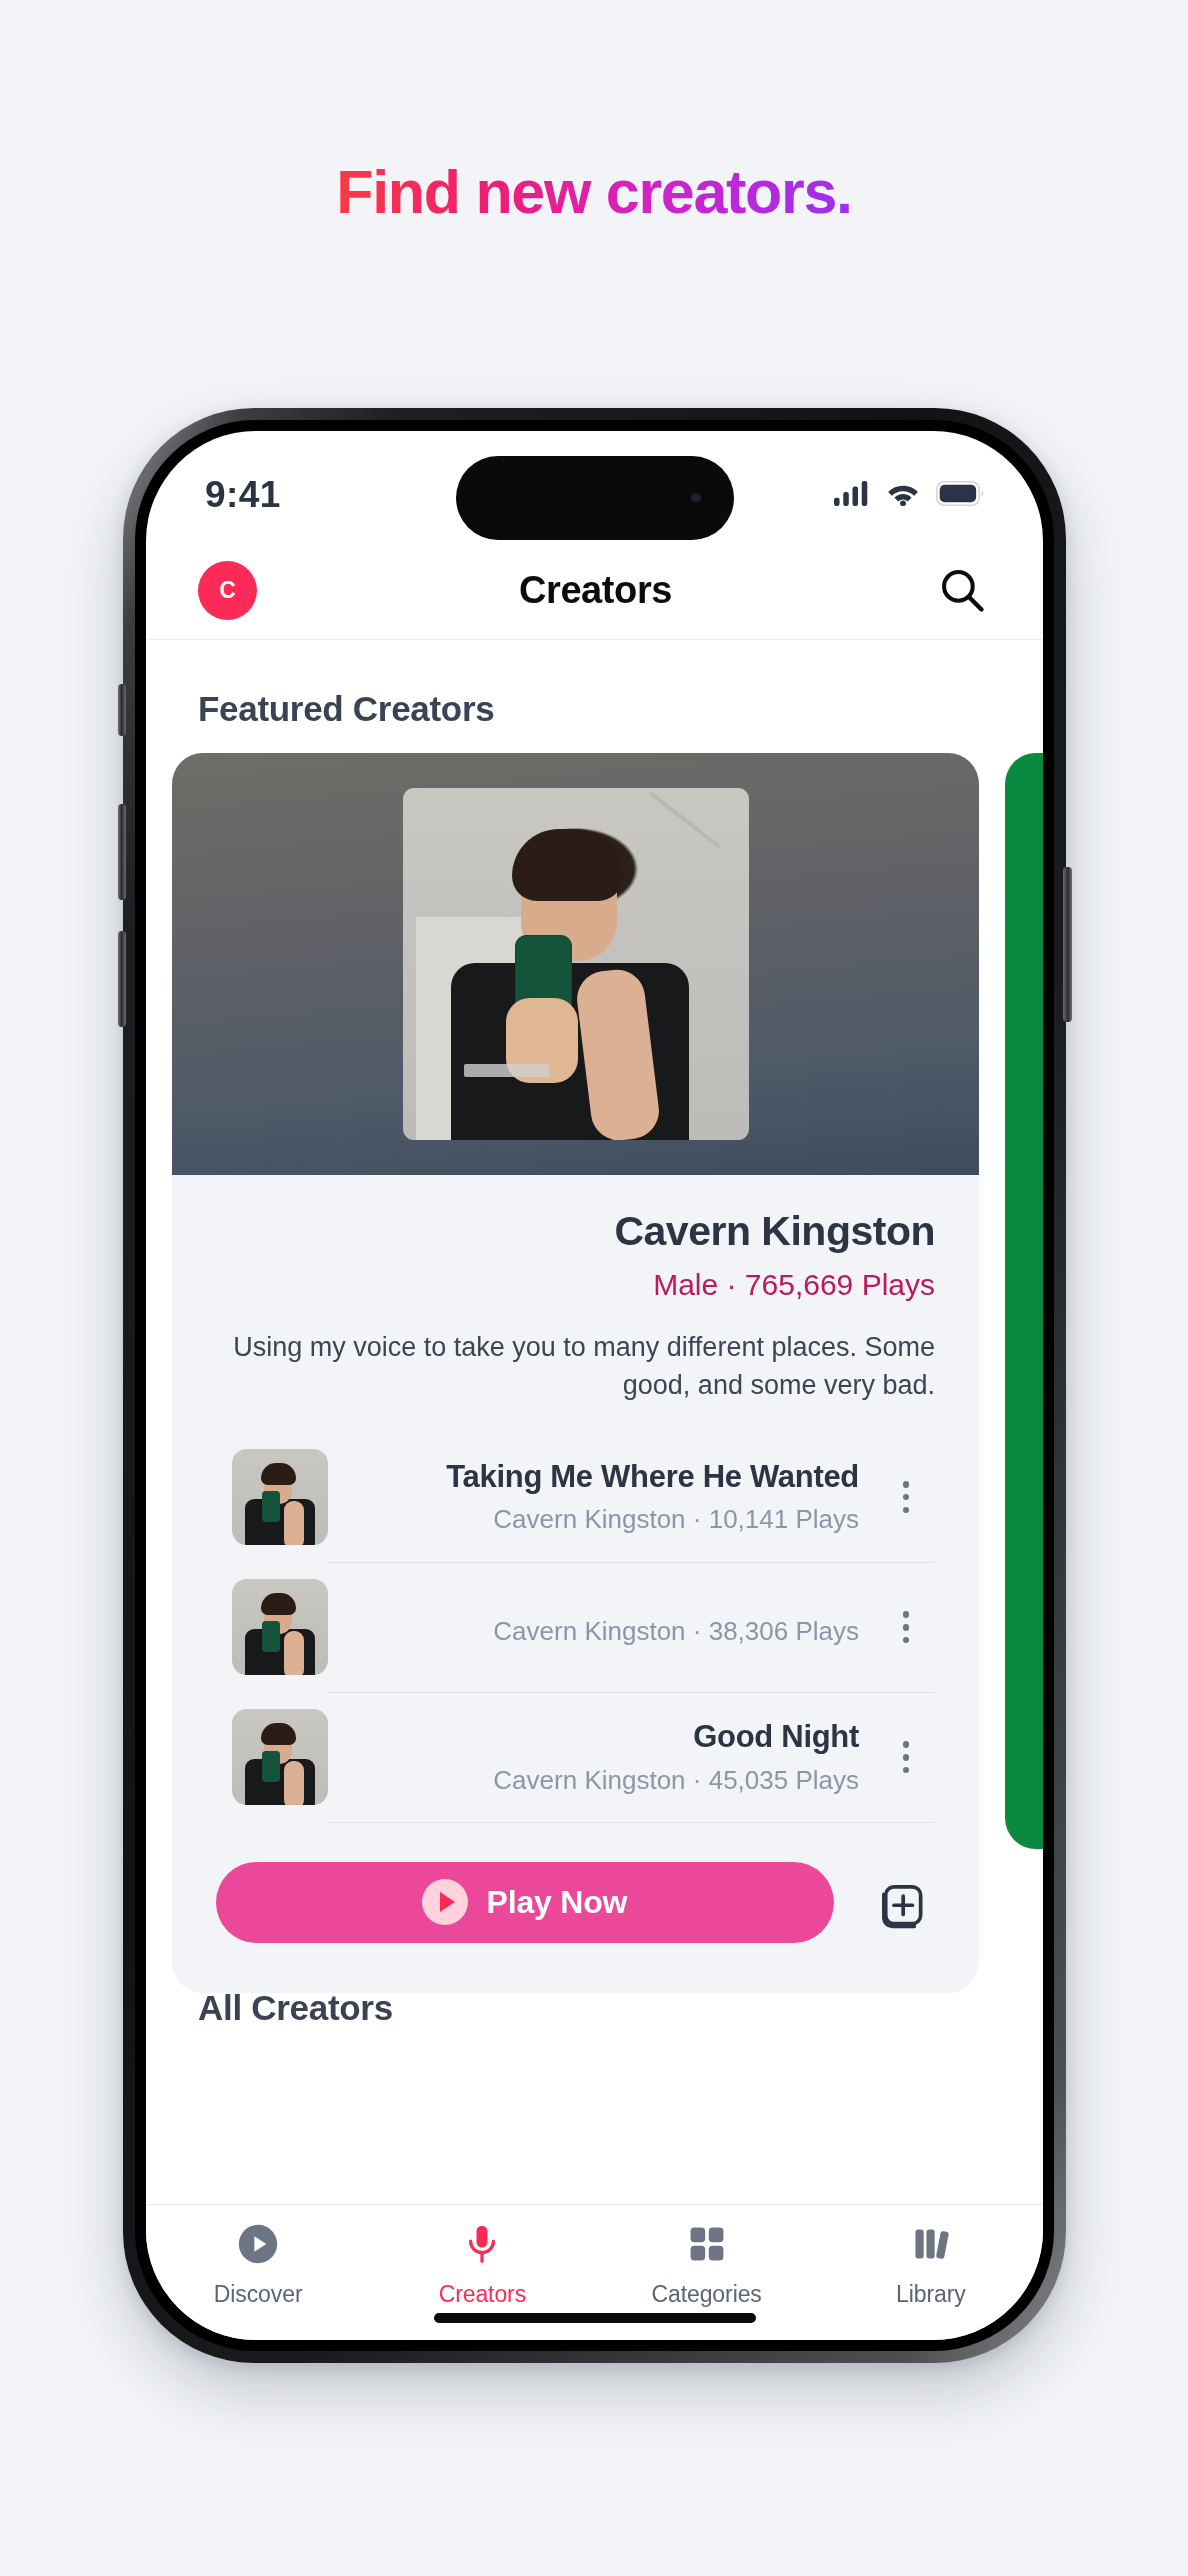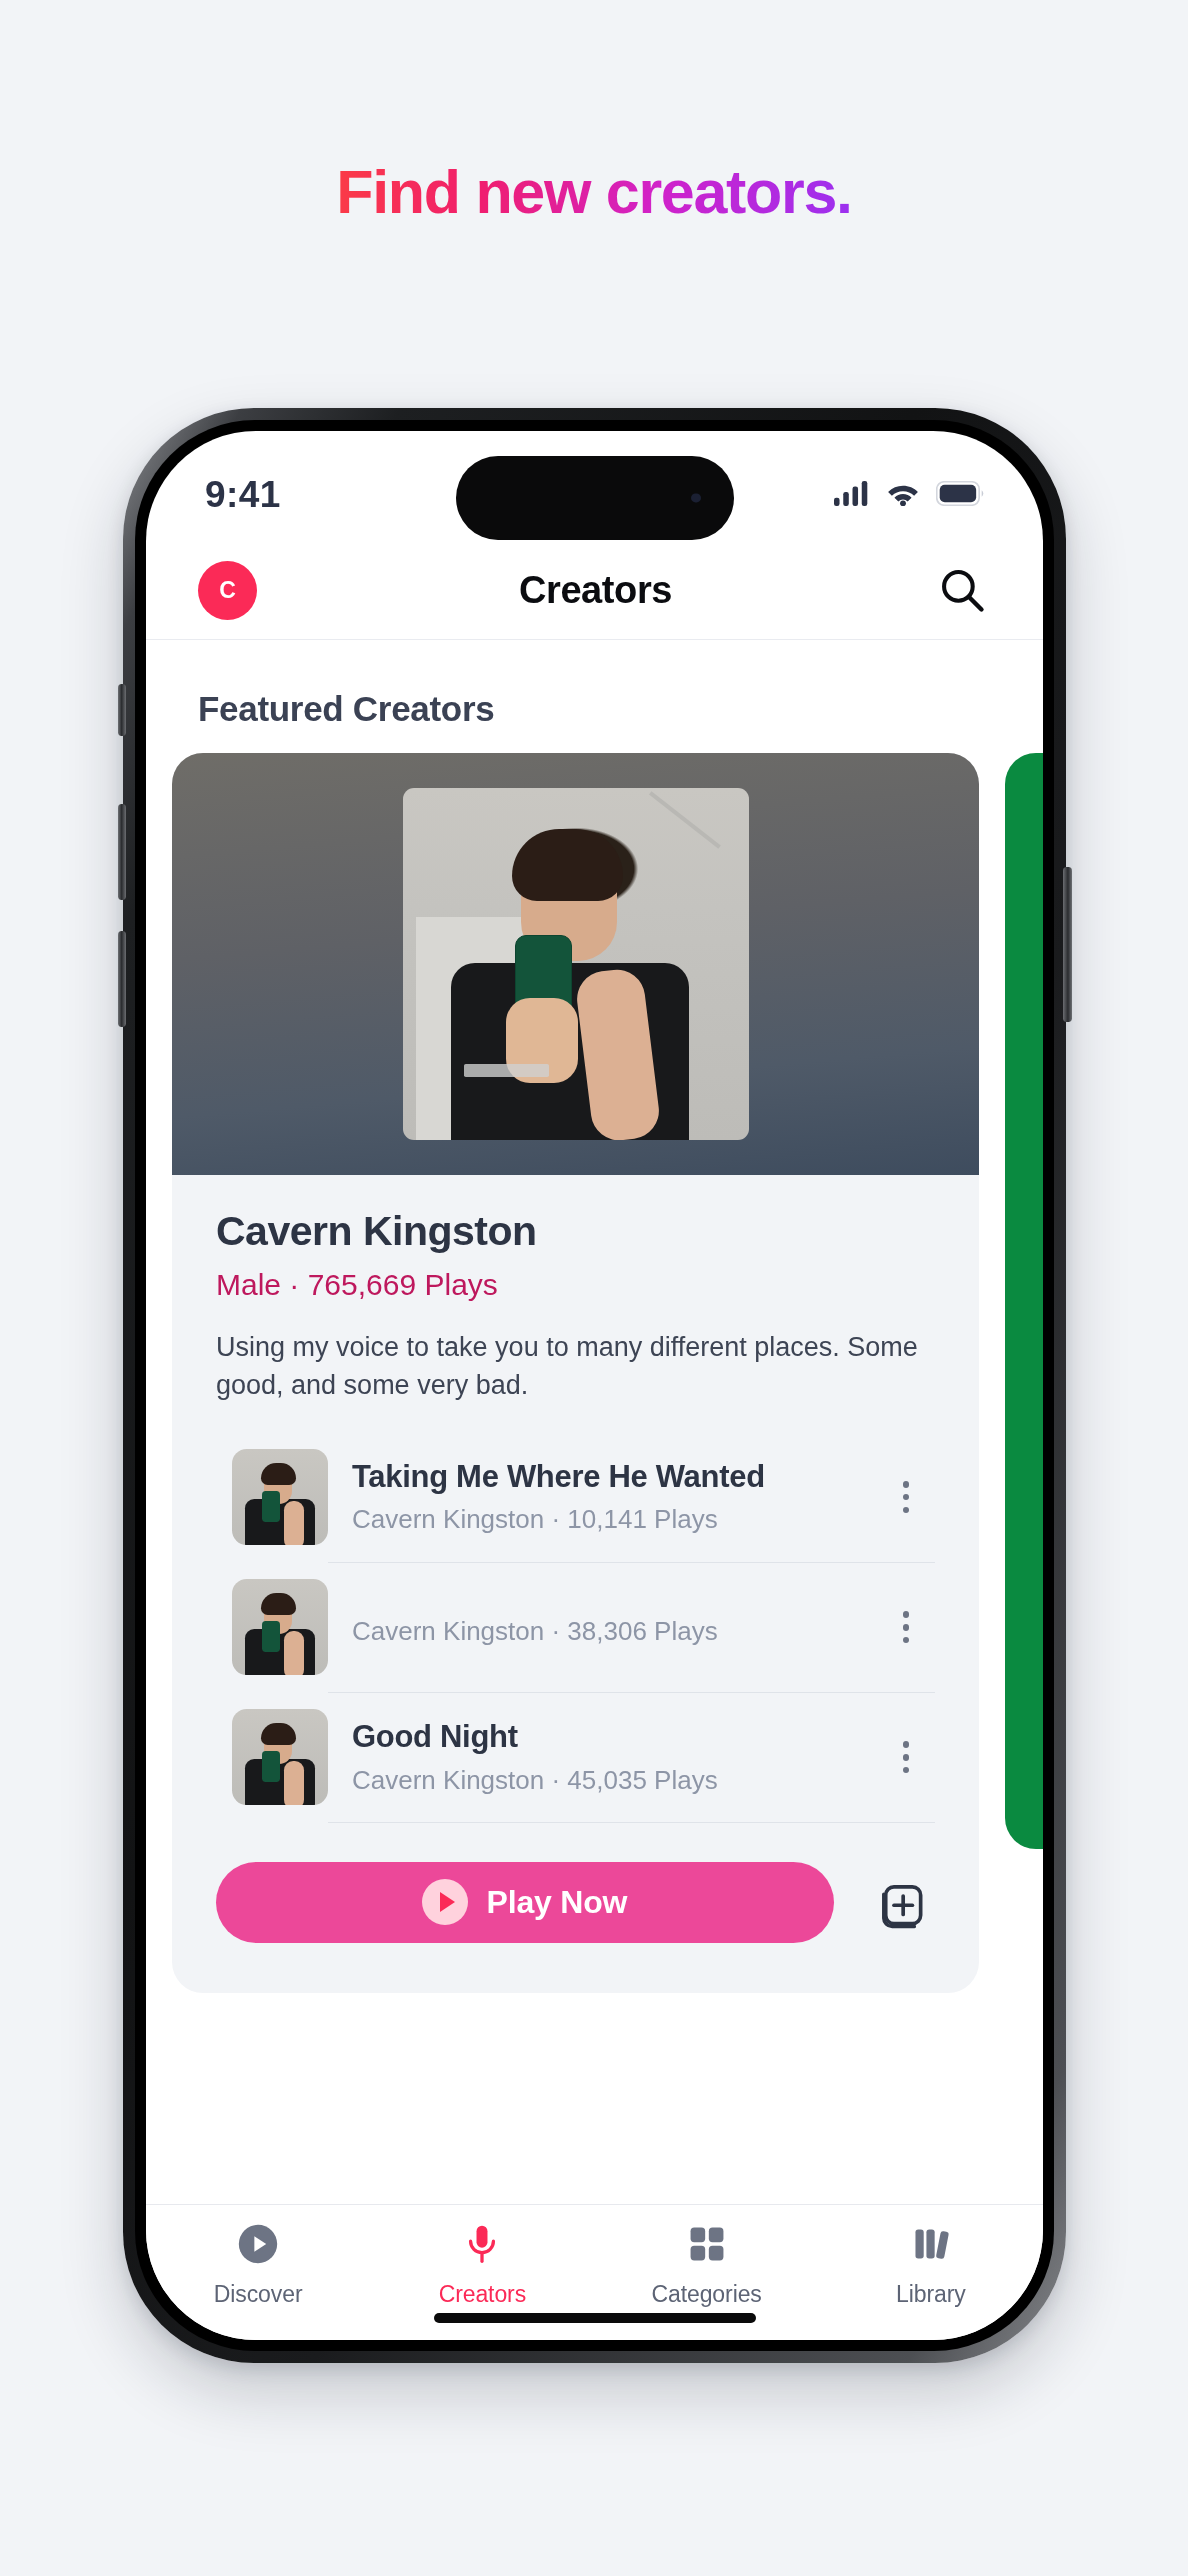--- a/index.html
+++ b/index.html
@@ -105,21 +105,21 @@
     position: absolute; top: 208px; left: 0; right: 0; bottom: 136px;
     background: #fff;
     overflow: hidden;
   }
   .section-title {
     font-size: 35px; font-weight: 700; color: #3b4254;
     padding: 50px 52px 24px 52px; letter-spacing: -0.3px;
   }
   .section-title.all { padding-top: 28px; }
 
-  .card-rail { position: relative; height: 1207px; padding-left: 41px; }
+  .card-rail { position: relative; height: 1207px; padding-left: 41px; text-align: right; }
   .creator-card {
     position: absolute; left: 26px; top: 0;
     width: 807px;
     background: #f2f4f7;
     border-radius: 31px;
     overflow: hidden;
   }
   .creator-card.peek {
     left: 859px; width: 304px; height: 1096px; background: #0a8a40;
     border-radius: 31px;
@@ -401,20 +401,21 @@
                     <line x1="25" y1="34" x2="45" y2="34" stroke="#2d3444" stroke-width="4" stroke-linecap="round"></line>
                   </svg>
                 </div>
               </div>
             </div>
           </div>
 
           <div class="creator-card peek"></div>
         </div>
 
+        <div class="section-title all">All Creators</div>
       </div>
 
       <div class="tabbar">
 
         <div class="tab">
           <span>
             <svg width="42" height="42" viewBox="0 0 46 46">
                 <circle cx="23" cy="23" r="21" fill="#6d7484"></circle>
                 <path d="M19 14.5l13 8.5-13 8.5z" fill="#ffffff"></path>
               </svg>

